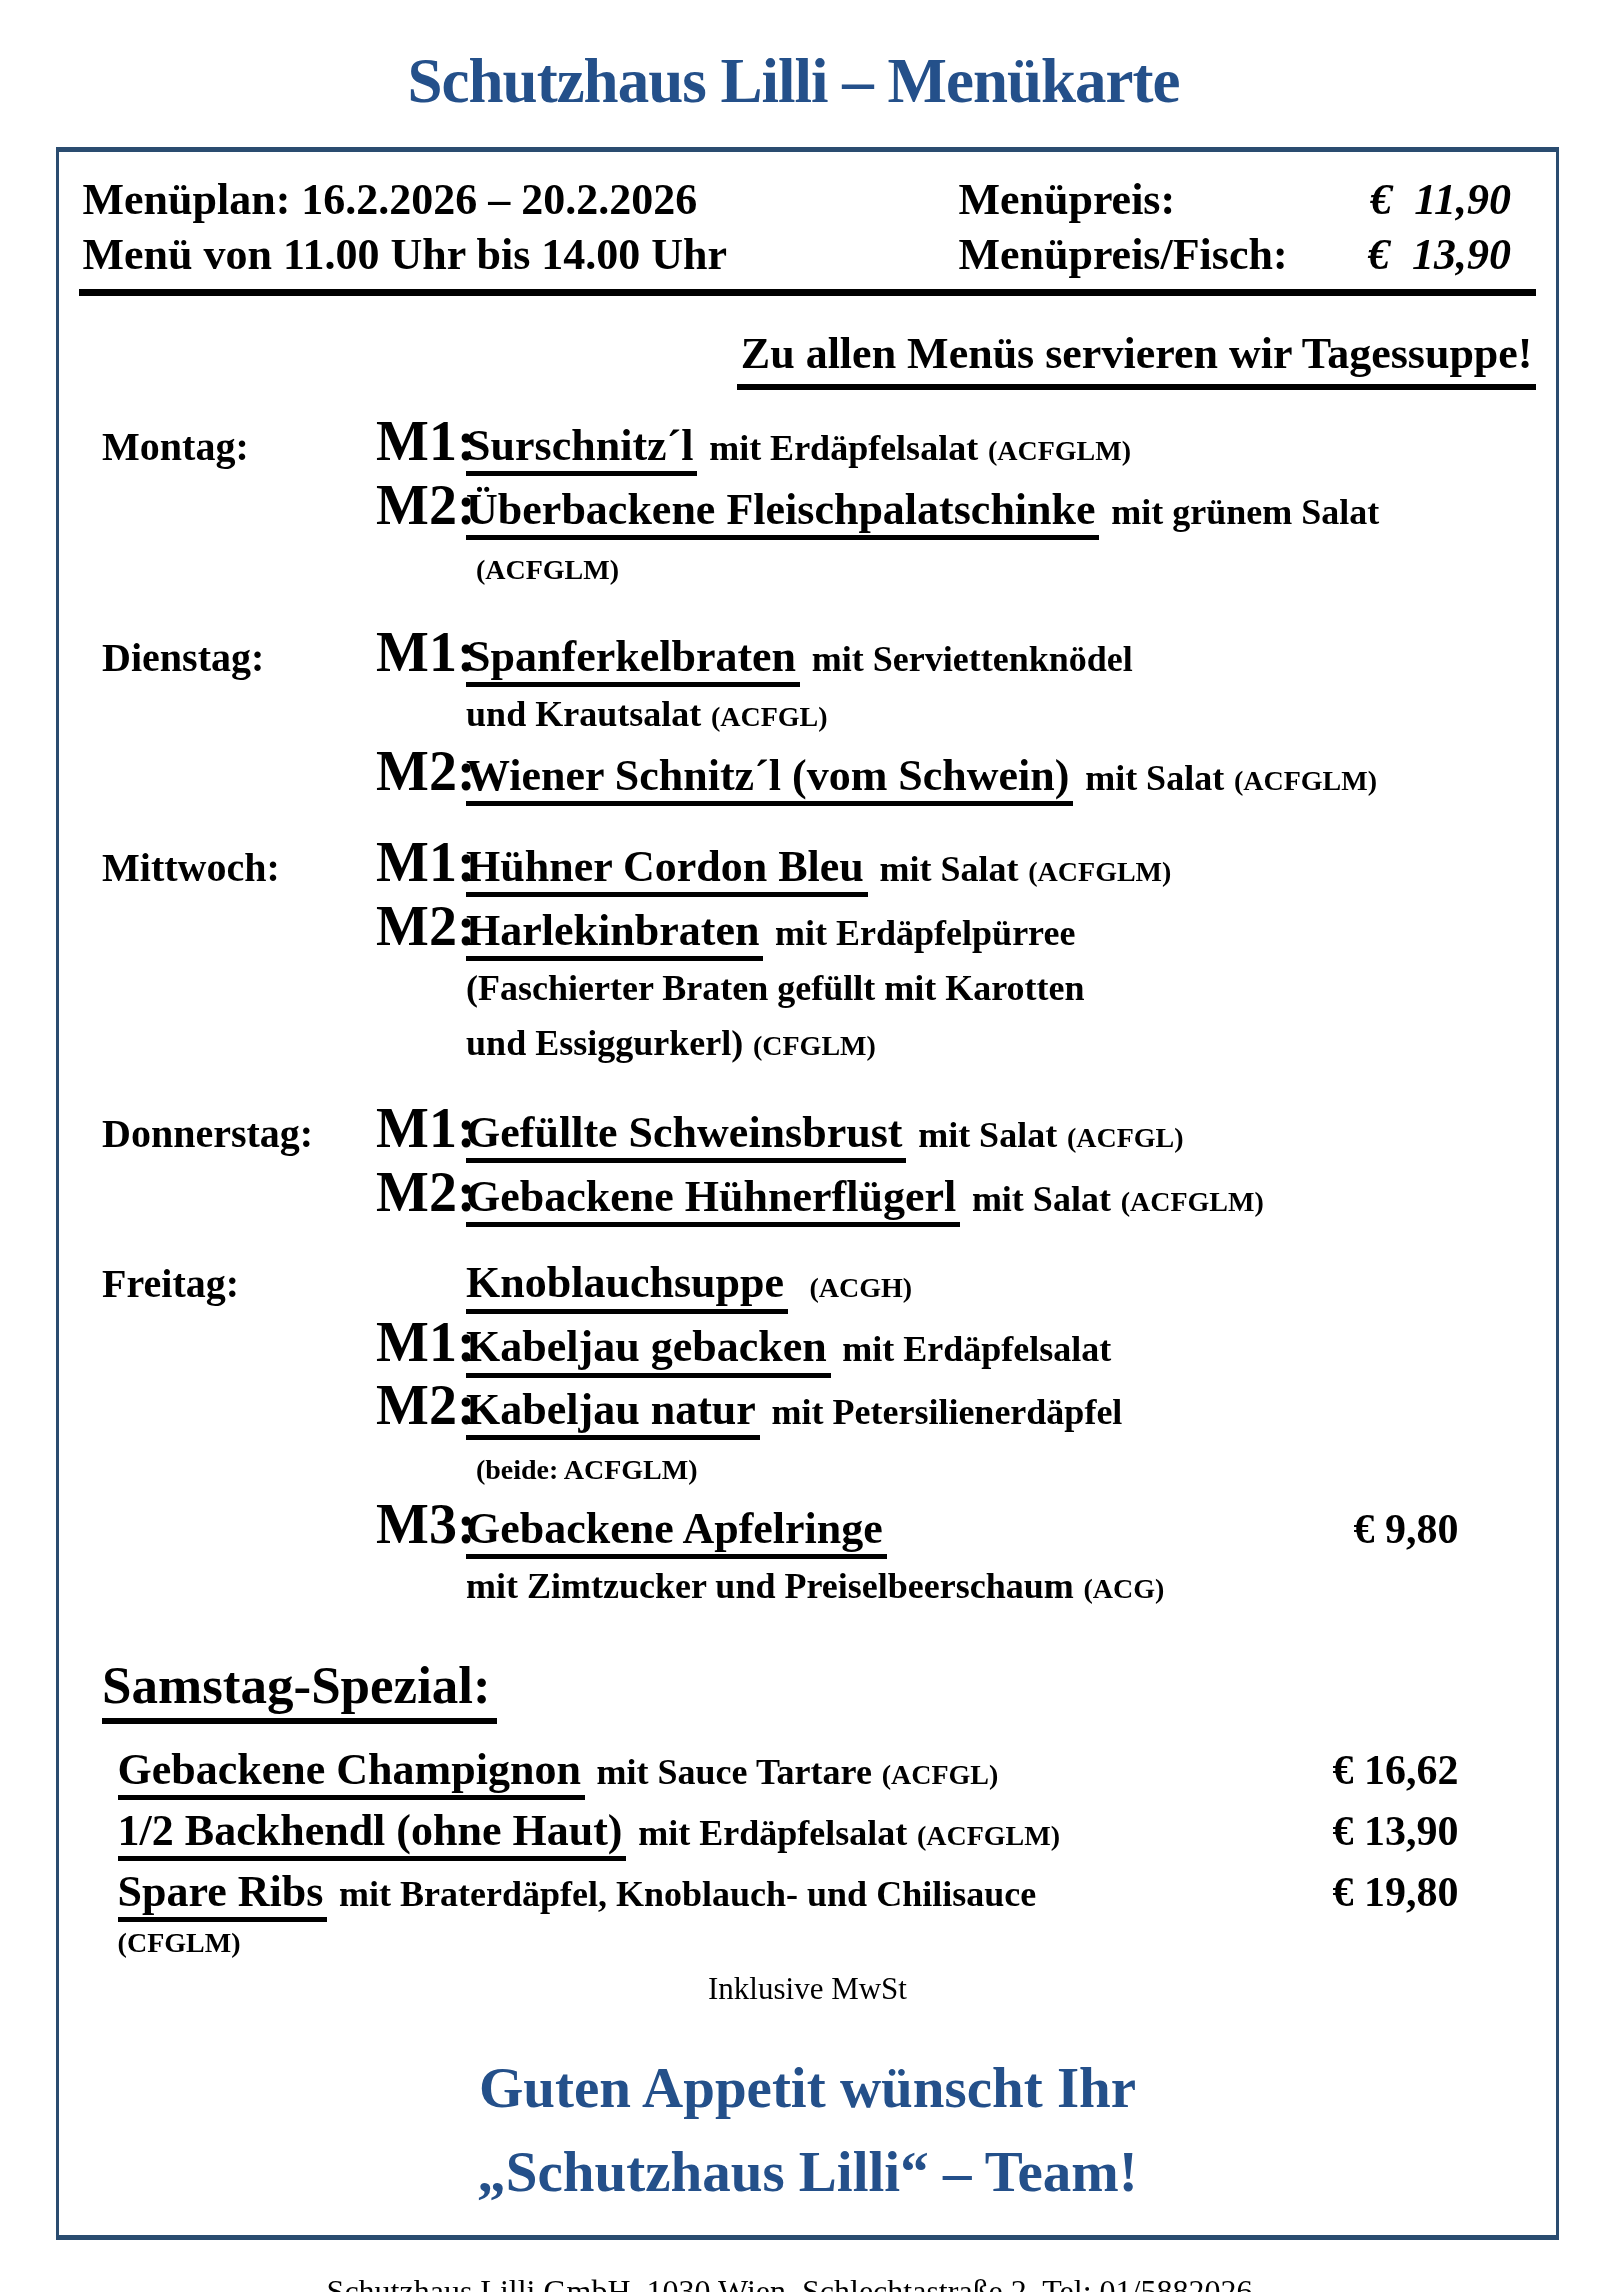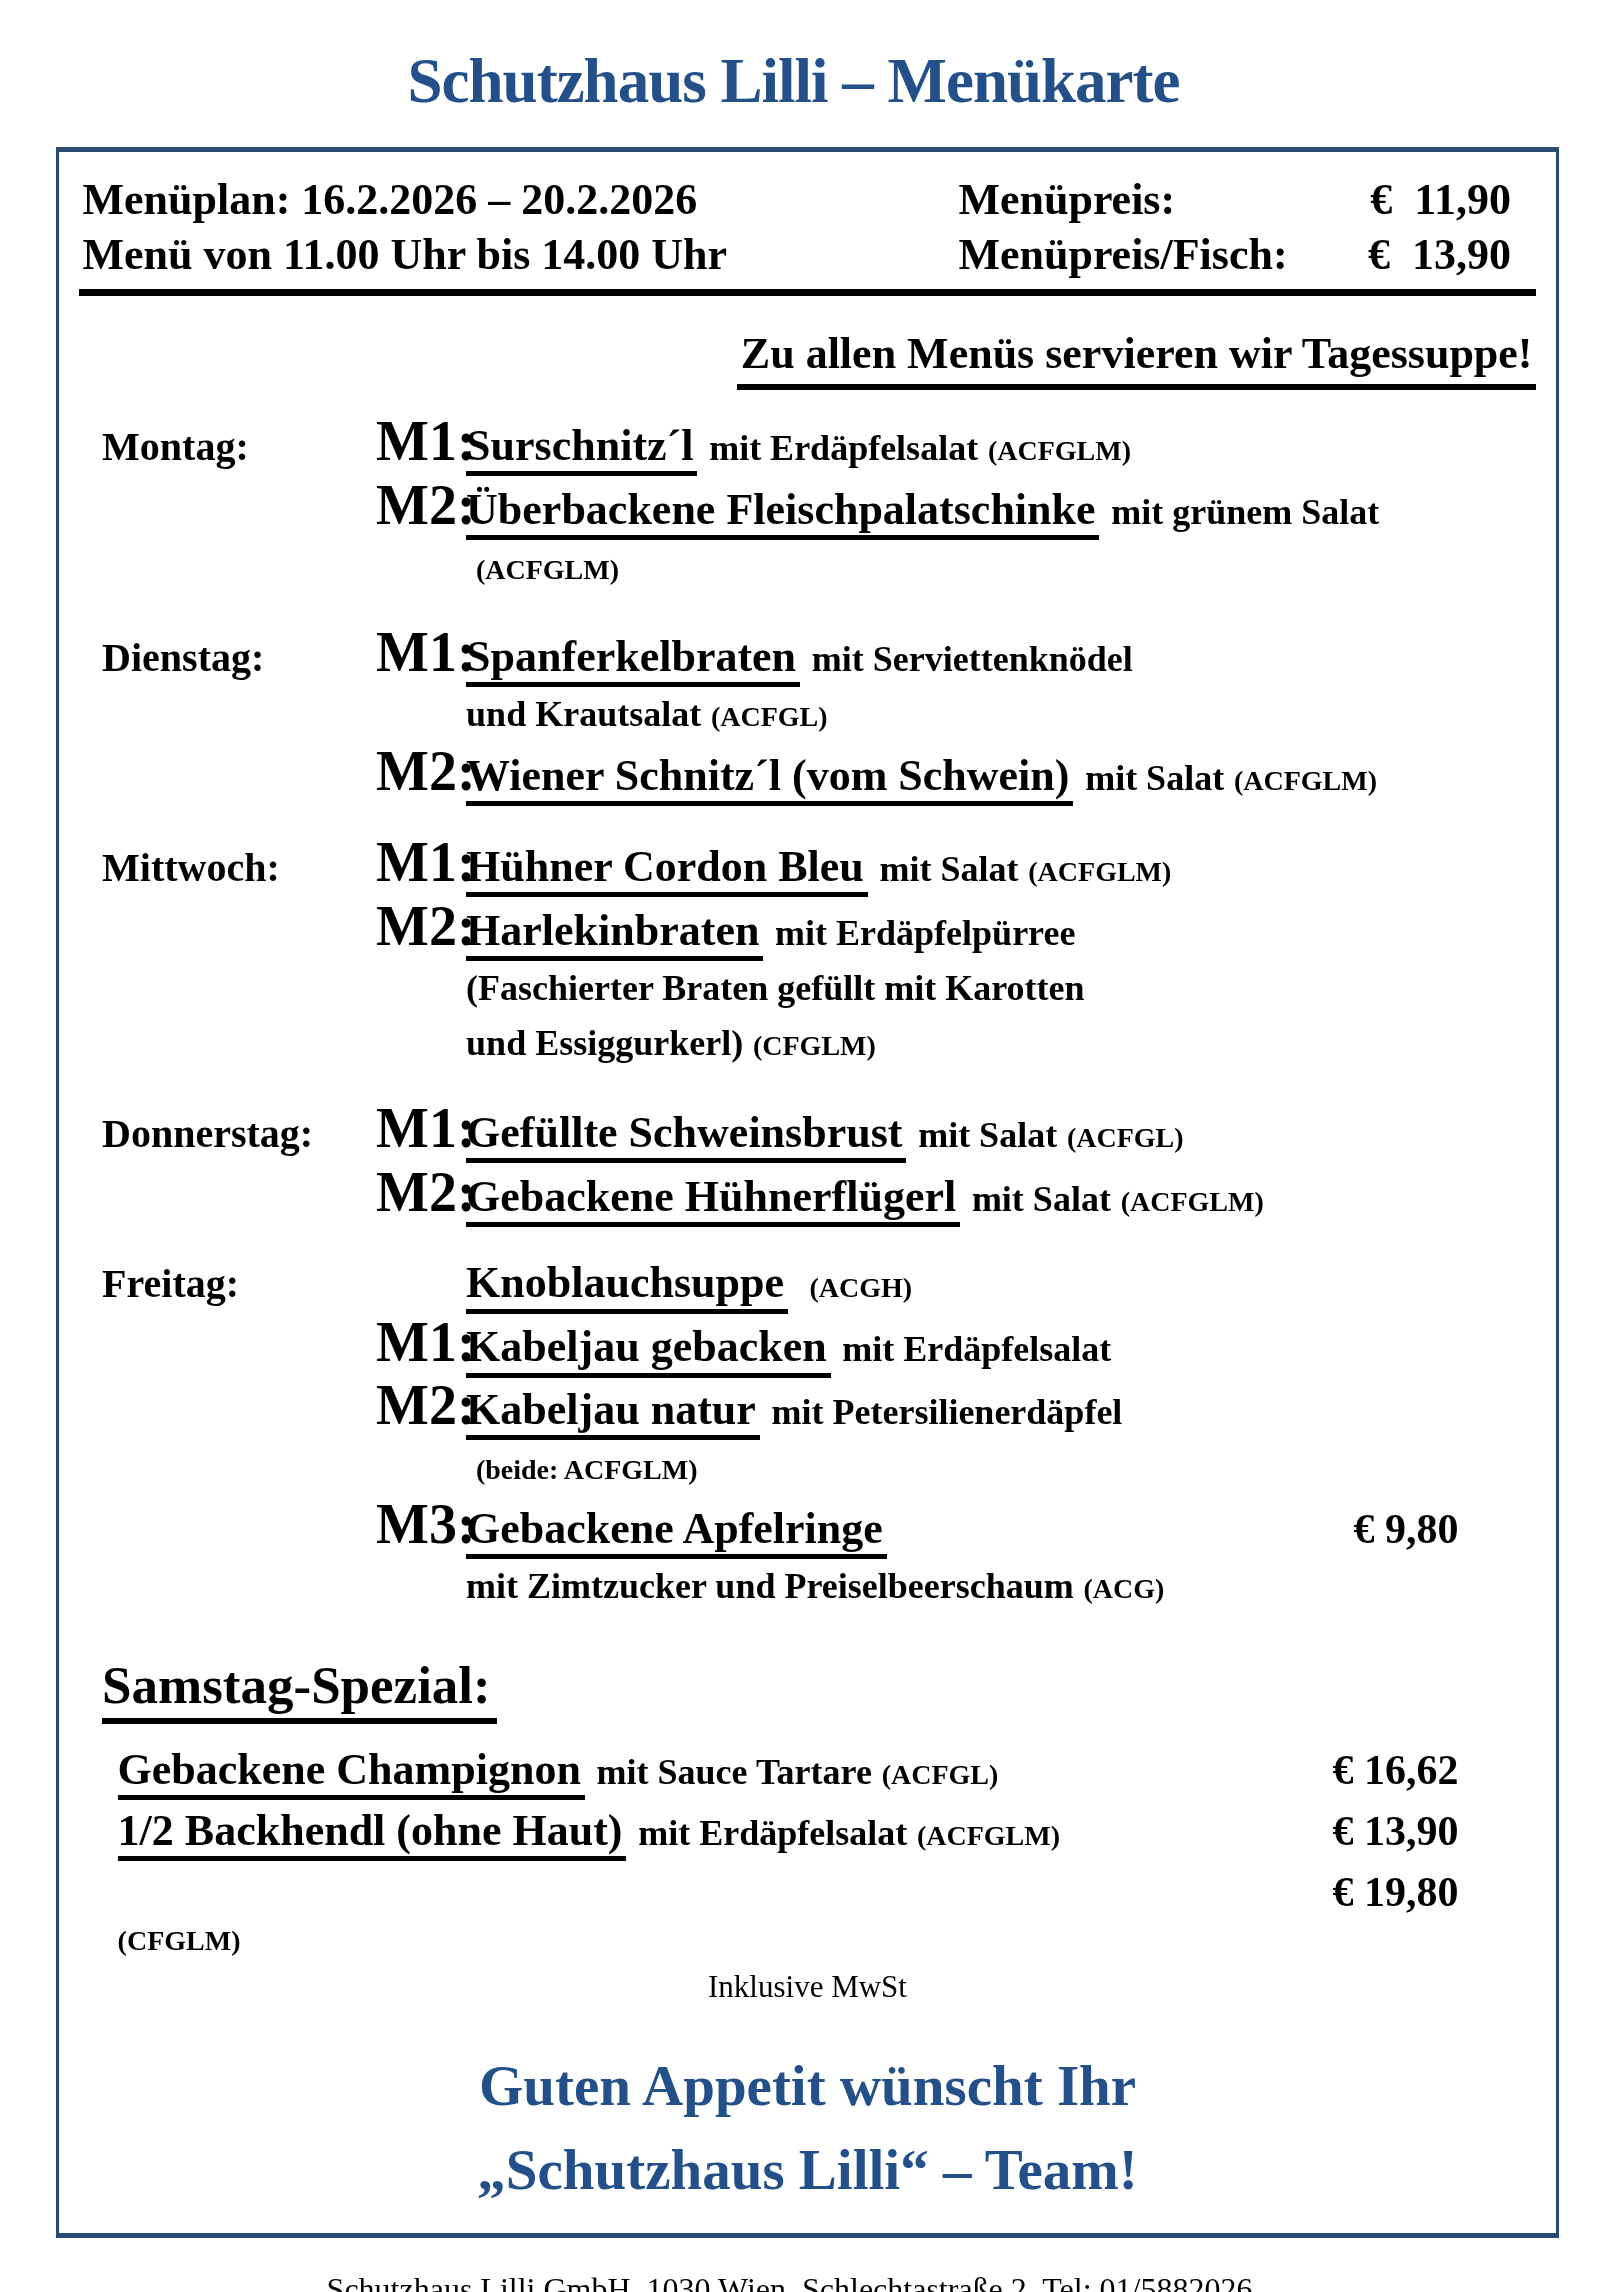--- a/index.html
+++ b/index.html
@@ -36,21 +36,21 @@
   .box-header{
     font-weight:bold;
     padding:5.9px 0 7.8px 3.9px;
     border-bottom:7.8px solid #000;
   }
   .header-row{
     display:grid;
     grid-template-columns:1fr 382px 196px;
     font-size:44px;line-height:55px;
   }
-  .header-row .h-price{text-align:right;padding-right:25.5px;white-space:nowrap;}
+  .header-row .h-price{text-align:right;padding-right:25.5px;white-space:nowrap;font-style:italic;}
 
   .soup-note{
     text-align:right;
     margin:29px 0 23.5px 0;
     font-size:44px;font-weight:bold;line-height:57px;
   }
   .soup-note span{
     display:inline-block;
     border-bottom:6.9px solid #000;
     padding:0 3.9px 2px 3.9px;
@@ -269,20 +269,21 @@
     <div class="samstag-rows" id="samstag-rows">
         <div class="samstag-row">
           <span class="dish-cell"><span class="dish-name">Gebackene Champignon</span><span class="dish-desc">mit Sauce Tartare</span><span class="allergen">(ACFGL)</span></span>
           <span class="price">€ 16,62</span>
         </div>
         <div class="samstag-row">
           <span class="dish-cell"><span class="dish-name">1/2 Backhendl (ohne Haut)</span><span class="dish-desc">mit Erdäpfelsalat</span><span class="allergen">(ACFGLM)</span></span>
           <span class="price">€ 13,90</span>
         </div>
         <div class="samstag-row">
+          <span class="dish-cell"><span class="dish-name">Spare Ribs</span><span class="dish-desc">mit Braterdäpfel, Knoblauch- und Chilisauce</span></span>
           <span class="price">€ 19,80</span>
         </div>
       </div>
 
     <div class="samstag-allergen">(CFGLM)</div>
 
     <div class="tax-note">Inklusive MwSt</div>
 
     <div class="closing">
       <div>Guten Appetit wünscht Ihr</div>

